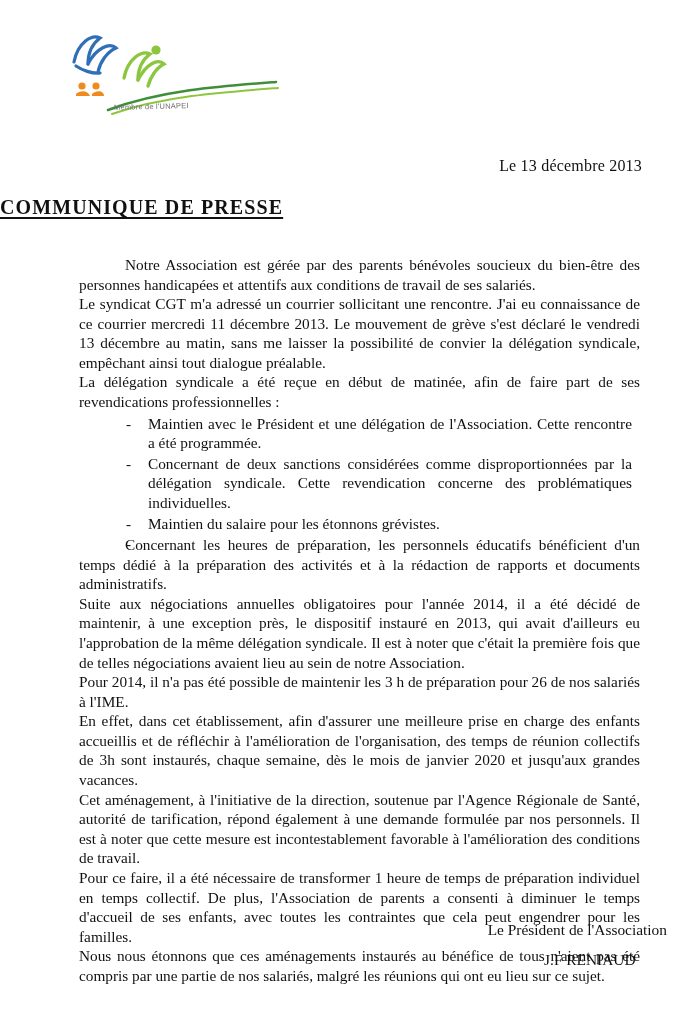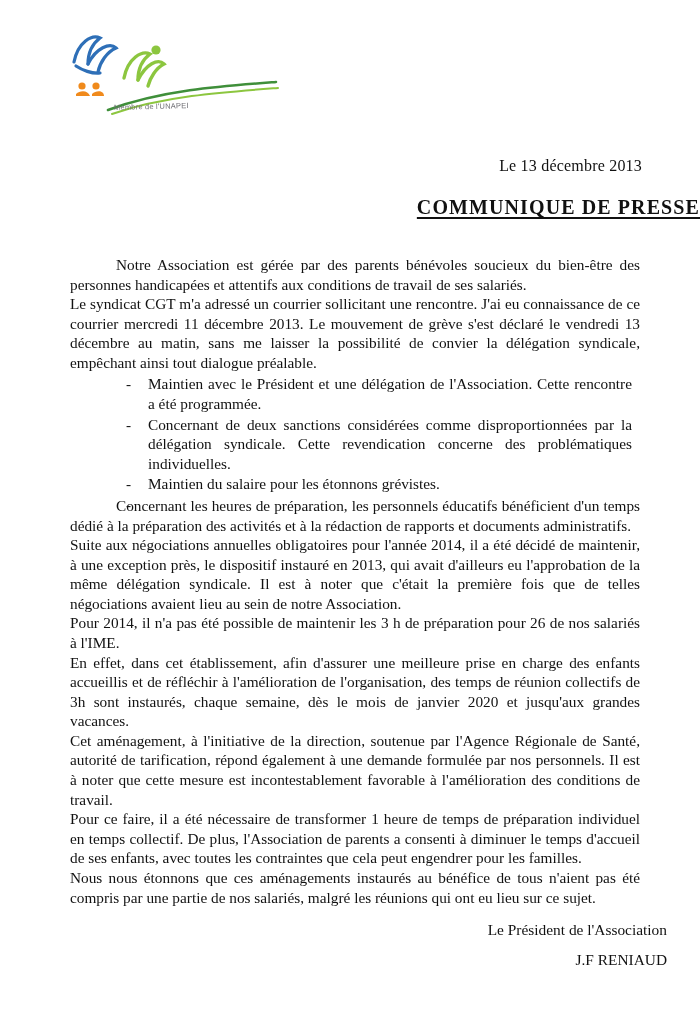--- a/index.html
+++ b/index.html
@@ -53,41 +53,41 @@
     font-size: 16px;
     letter-spacing: 0.2px;
   }
 
   
   .doc-title {
     position: absolute;
     left: 0;
     right: 0;
     top: 196px;
-    text-align: right;
+    text-align: left;
     font-size: 20px;
     font-weight: bold;
     letter-spacing: 1.1px;
     text-decoration: underline;
     text-underline-offset: 3px;
   }
 
   
   .body-text {
     position: absolute;
     left: 62px;
     top: 255px;
     width: 578px;
     font-size: 15.3px;
     line-height: 1.28;
     text-align: justify;
     text-justify: inter-word;
   }
   .body-text p {
-    margin: 0 0 0 8px;
+    margin: 0 0 0 17px;
   }
   .indent {
     text-indent: 46px;
   }
   .gap-before {
     margin-top: 11px;
   }
 
   ul.dash-list {
     list-style: none;
@@ -104,21 +104,21 @@
     position: absolute;
     left: -22px;
     top: 0;
   }
 
   
   .sign-block {
     position: absolute;
     right: 33px;
     bottom: 42px;
-    text-align: right;
+    text-align: center;
     font-size: 15.4px;
     line-height: 1.9;
   }
   .sign-name {
     margin-left: 25px;
     white-space: nowrap;
   }
   .sign-role {
     white-space: nowrap;
   }
@@ -156,20 +156,21 @@
     <div class="logo-caption">Membre de l'UNAPEI</div>
   </div>
 
   <div class="date-line">Le 13 décembre 2013</div>
 
   <div class="doc-title">COMMUNIQUE DE PRESSE</div>
 
   <div class="body-text">
     <p class="indent">Notre Association est gérée par des parents bénévoles soucieux du bien-être des personnes handicapées et attentifs aux conditions de travail de ses salariés.</p>
     <p>Le syndicat CGT m'a adressé un courrier sollicitant une rencontre. J'ai eu connaissance de ce courrier mercredi 11 décembre 2013. Le mouvement de grève s'est déclaré le vendredi 13 décembre au matin, sans me laisser la possibilité de convier la délégation syndicale, empêchant ainsi tout dialogue préalable.</p>
+    <p>La délégation syndicale a été reçue en début de matinée, afin de faire part de ses revendications professionnelles :</p>
 
     <ul class="dash-list">
       <li><span class="dash">-</span><span>Maintien avec le Président et une délégation de l'Association. Cette rencontre a été programmée.</span></li>
       <li><span class="dash">-</span><span>Concernant de deux sanctions considérées comme disproportionnées par la délégation syndicale. Cette revendication concerne des problématiques individuelles.</span></li>
       <li><span class="dash">-</span><span>Maintien du salaire pour les étonnons grévistes.</span></li>
       <li><span class="dash">-</span></li>
     </ul>
 
     <p class="indent gap-before">Concernant les heures de préparation, les personnels éducatifs bénéficient d'un temps dédié à la préparation des activités et à la rédaction de rapports et documents administratifs.</p>
     <p>Suite aux négociations annuelles obligatoires pour l'année 2014, il a été décidé de maintenir, à une exception près, le dispositif instauré en 2013, qui avait d'ailleurs eu l'approbation de la même délégation syndicale. Il est à noter que c'était la première fois que de telles négociations avaient lieu au sein de notre Association.</p>

